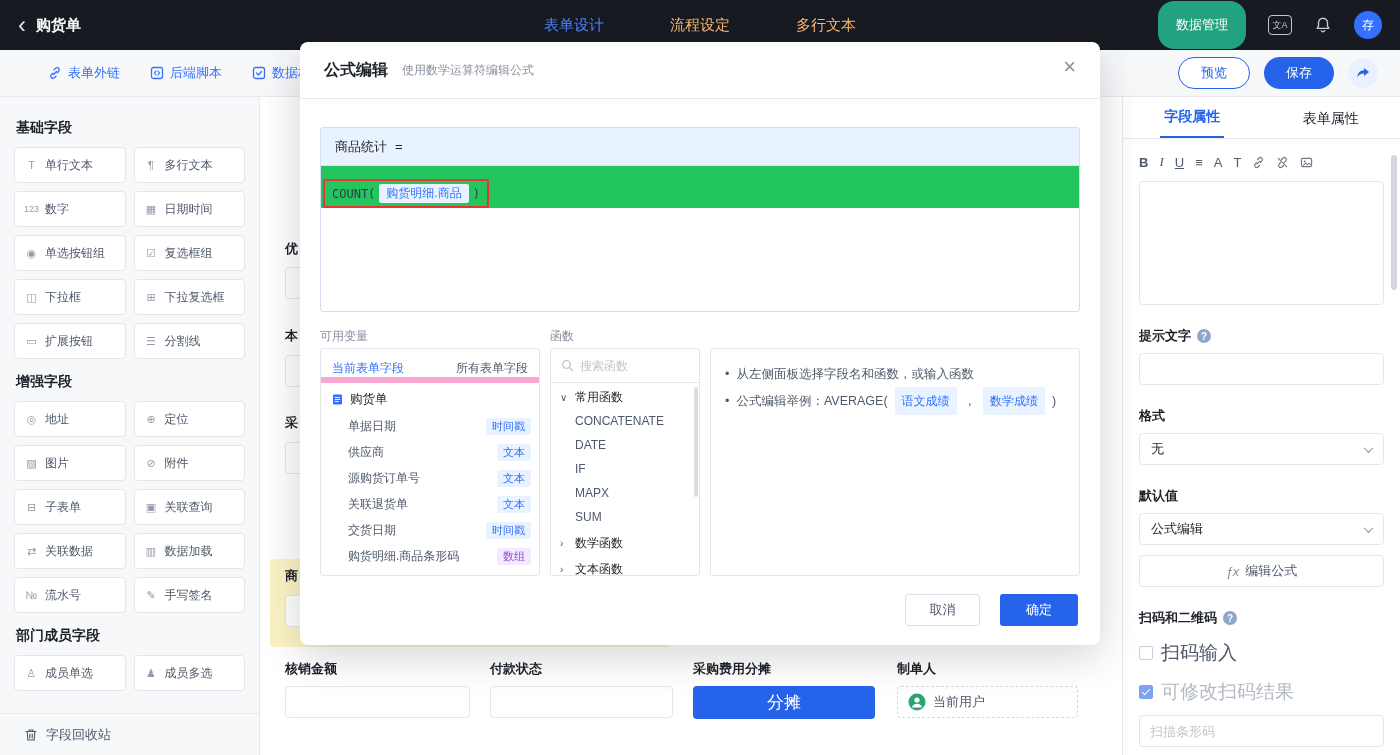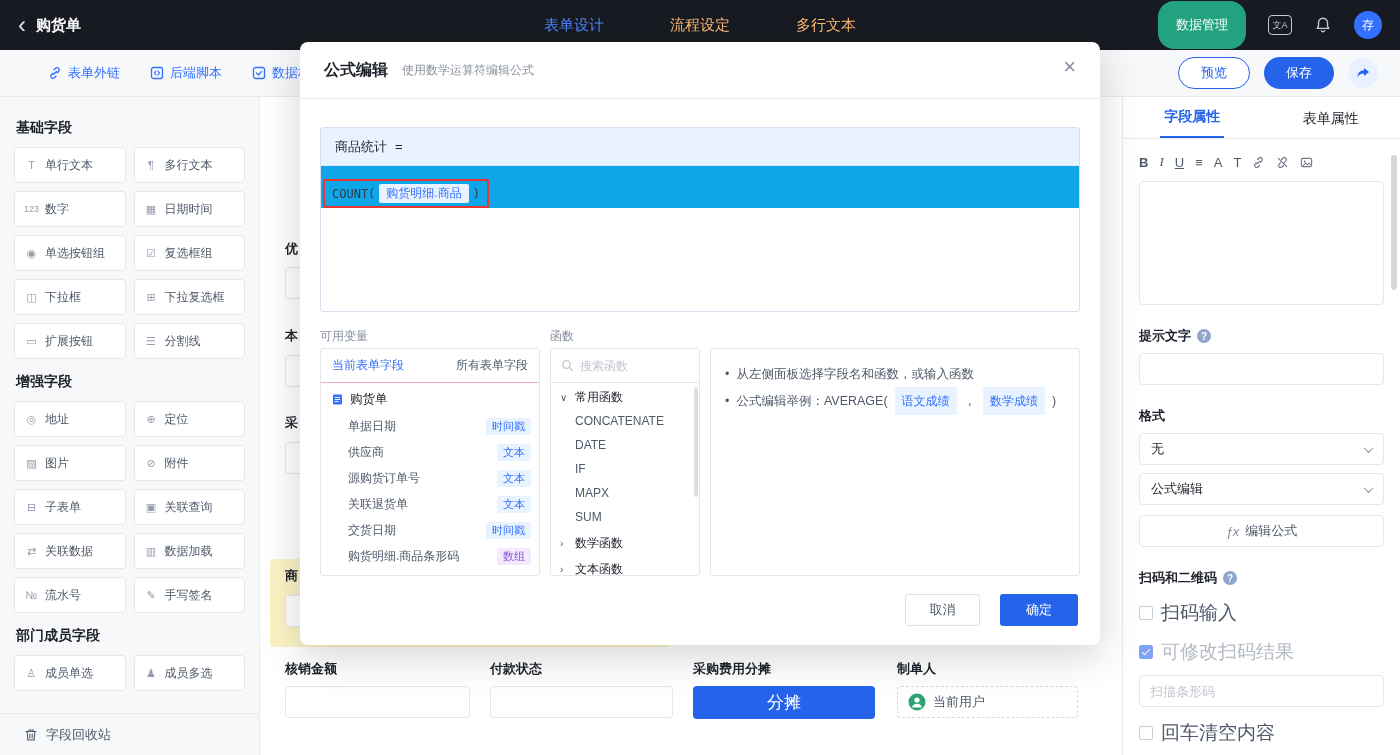--- a/index.html
+++ b/index.html
@@ -72,28 +72,28 @@
   .props-scroll { position:absolute; right:3px; top:58px; width:6px; height:135px; background:#d4d7dc; border-radius:3px; }
 
   
   .modal { position:absolute; left:300px; top:42px; width:800px; height:603px; background:#fff; border-radius:8px; box-shadow:0 10px 40px rgba(31,35,41,.2); z-index:100; }
   .m-head { height:57px; border-bottom:1px solid #e8e9ec; display:flex; align-items:center; padding:0 24px; }
   .m-title { font-size:16px; font-weight:700; color:#1d2129; }
   .m-sub { font-size:12px; color:#8a919f; margin-left:14px; }
   .m-close { position:absolute; right:24px; top:14px; font-size:22px; color:#86909c; cursor:pointer; line-height:22px; }
   .fx-box { position:absolute; left:20px; top:85px; width:760px; height:185px; border:1px solid #d6dff0; border-radius:3px; overflow:hidden; }
   .fx-head { height:38px; background:#e9f3ff; border-bottom:1px solid #d9e7fc; display:flex; align-items:center; gap:8px; padding:0 14px; font-size:13px; color:#1d2129; }
-  .fx-body { padding:13px 0 0 2px; background:#0ea5e9; }
+  .fx-body { padding:13px 0 0 2px; background:#22c55e; }
   .fx-red { display:inline-flex; align-items:center; gap:4px; border:2px solid #e8352e; padding:3px 7px; border-radius:2px; }
   .fx-fn { font-family:"DejaVu Sans Mono", monospace; font-size:12px; color:#333a45; }
   .fx-tag { background:#e8f3ff; color:#3370ff; border-radius:2px; padding:1px 7px; font-size:12px; white-space:nowrap; cursor:pointer; }
   .m-lab { position:absolute; top:286px; font-size:12px; color:#868e9e; }
   .panel { position:absolute; top:306px; height:228px; border:1px solid #e5e6eb; border-radius:3px; background:#fff; overflow:hidden; }
   .var-panel { left:20px; width:220px; }
-  .var-tabs { height:34px; display:flex; align-items:center; justify-content:space-between; padding:0 11px; font-size:12px; border-bottom:1px solid #f9a8d4; }
+  .var-tabs { height:34px; display:flex; align-items:flex-end; justify-content:space-between; padding:0 11px; font-size:12px; border-bottom:6px solid #f9a8d4; }
   .var-tabs .vt { color:#4e5969; cursor:pointer; }
   .var-tabs .vt.v-active { color:#3370ff; }
   .var-root { height:28px; display:flex; align-items:center; gap:6px; padding:0 10px; font-size:12.5px; color:#1d2129; margin-top:2px; }
   .var-row { height:26px; display:flex; align-items:center; justify-content:space-between; padding:0 8px 0 27px; font-size:12px; color:#4e5969; cursor:pointer; }
   .var-row .vn { overflow:hidden; text-overflow:ellipsis; white-space:nowrap; max-width:142px; }
   .tag { border-radius:2px; padding:1px 6px; font-size:11px; white-space:nowrap; }
   .tag-blue { background:#e8f3ff; color:#3370ff; }
   .tag-purple { background:#f3ebfd; color:#8d4eda; }
   .fn-panel { left:250px; width:150px; }
   .fn-search { height:34px; border-bottom:1px solid #e5e6eb; display:flex; align-items:center; gap:6px; padding:0 10px; }
@@ -365,20 +365,23 @@
       <input class="p-input" style="">
 
       <div class="lab-row">
           <span>格式</span>
         </div>
       <div class="p-select">
           <span>无</span>
           <span class="sel-arrow"></span>
         </div>
 
+      <div class="lab-row">
+          <span>默认值</span>
+        </div>
       <div class="p-select">
           <span>公式编辑</span>
           <span class="sel-arrow"></span>
         </div>
       <button class="btn-fx">
           <span class="fx-g">ƒx</span>
           <span>编辑公式</span>
         </button>
 
       <div class="lab-row">

